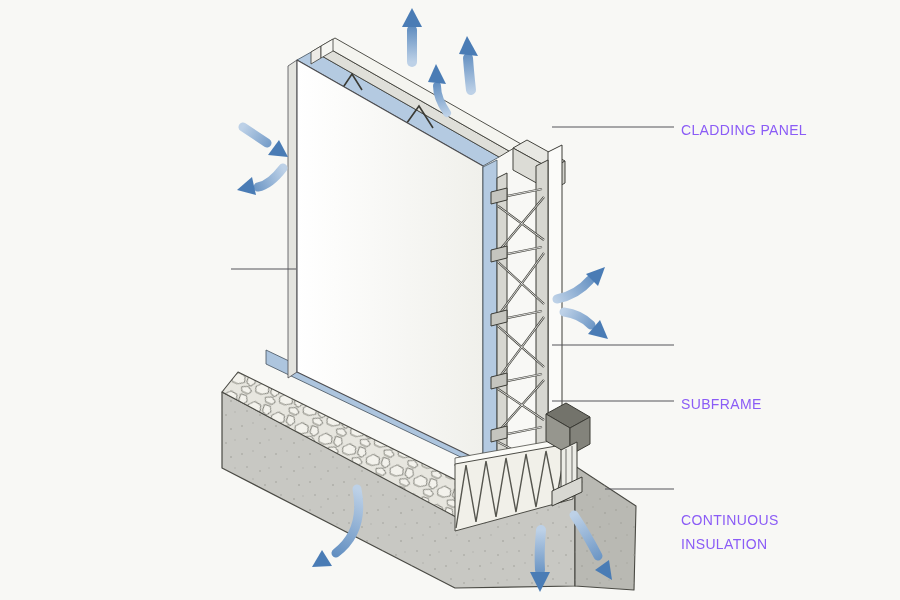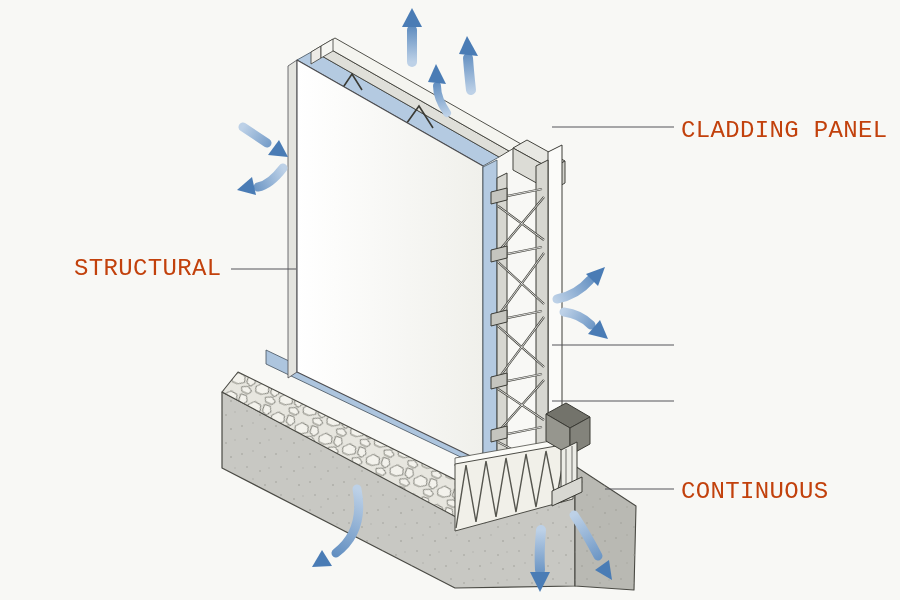--- a/index.html
+++ b/index.html
@@ -1,19 +1,19 @@
 <!DOCTYPE html>
 <html><head>
 <meta charset="utf-8">
 <style>
   html,body{margin:0;padding:0;background:#ffffff;}
   .stage{position:relative;width:900px;height:600px;background:#f8f8f5;overflow:hidden;
          font-family:"Liberation Sans",sans-serif;}
-  .lbl{position:absolute;font-size:24px;letter-spacing:.35px;color:#c2410c;
-       line-height:25px;white-space:nowrap;font-family:Liberation Mono, monospace;}
+  .lbl{position:absolute;font-size:14px;letter-spacing:.35px;color:#8b5cf6;
+       line-height:25px;white-space:nowrap;font-family:Liberation Sans, sans-serif;}
   svg{position:absolute;left:0;top:0;}
 </style>
 </head>
 <body>
 
 <div class="stage">
 
 <svg width="900" height="600" viewBox="0 0 900 600">
   <defs>
     <linearGradient id="gPanel" x1="0" y1="0" x2="1" y2="0">
@@ -201,22 +201,23 @@
     <line x1="231" y1="269" x2="296" y2="269"></line>
     <line x1="552" y1="345" x2="674" y2="345"></line>
     <line x1="552" y1="401" x2="674" y2="401"></line>
     <line x1="605" y1="489" x2="674" y2="489"></line>
   </g>
 </svg>
 
 <div class="lbl" style="left:681px;top:118px">CLADDING PANEL</div>
 
 <div class="lbl" style="left:74px;top:256px">
-  <div>STRUCTURAL</div>
 </div>
 
 
-
-<div class="lbl" style="left:681px;top:480px;line-height:24px">
+<div class="lbl" style="left:681px;top:392px">SUBFRAME</div>
+
+<div class="lbl" style="left:681px;top:508px;line-height:24px">
   <div>CONTINUOUS</div>
+  <div>INSULATION</div>
 </div>
 
 </div>
 
 </body></html>

